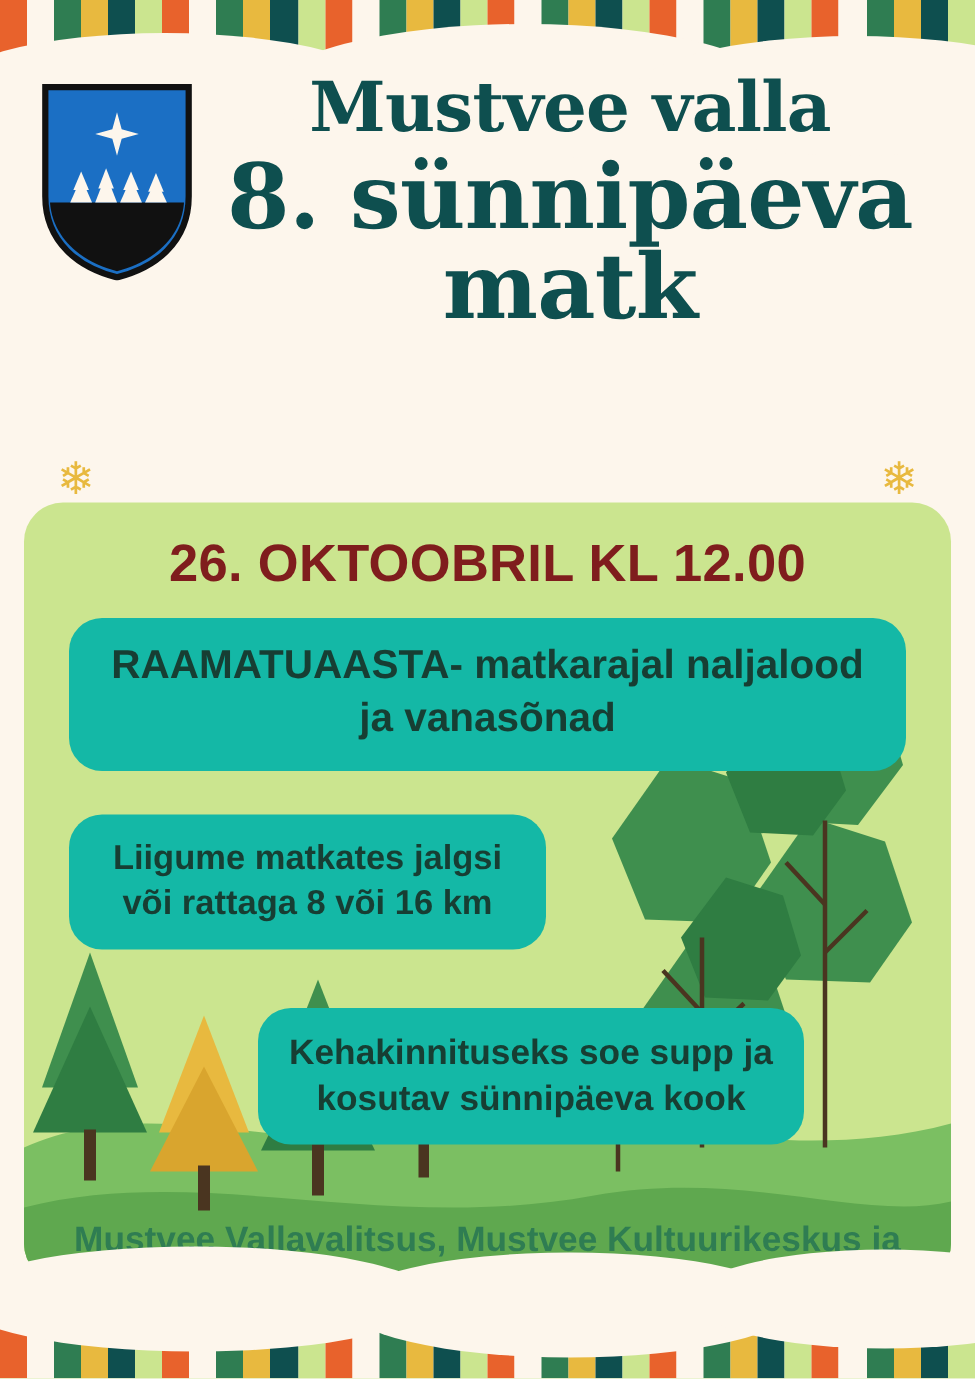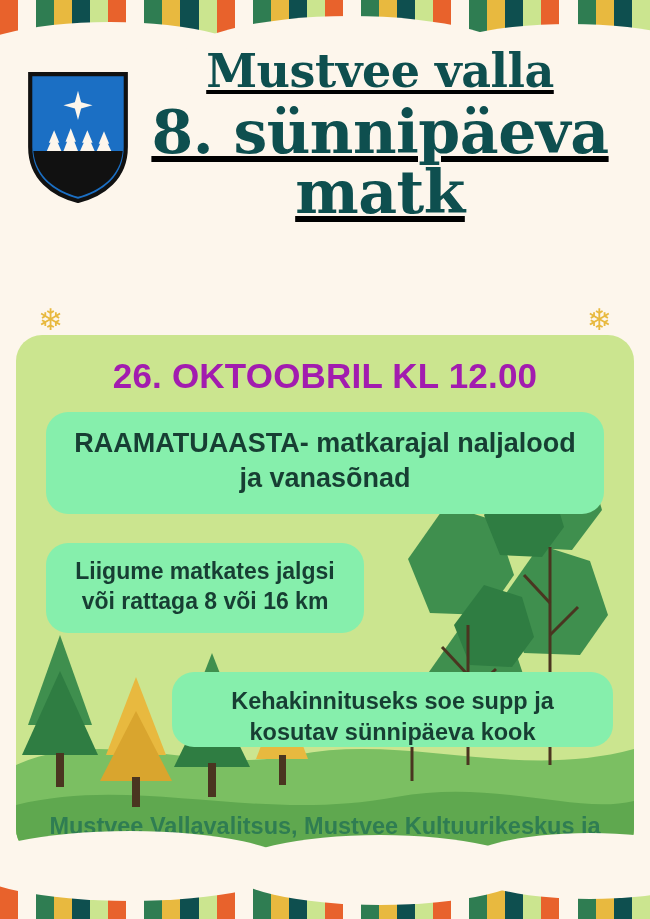--- a/index.html
+++ b/index.html
@@ -33,23 +33,22 @@
   .blob.b1 { left: -40px; top: 22px; width: 300px; height: 80px; }
   .blob.b2 { left: 180px; top: 16px; width: 340px; height: 90px; }
   .blob.b3 { left: 420px; top: 24px; width: 300px; height: 80px; }
   .blob.bottom1 { left: -30px; bottom: 18px; width: 320px; height: 70px; }
   .blob.bottom2 { left: 230px; bottom: 14px; width: 300px; height: 70px; }
   .blob.bottom3 { left: 460px; bottom: 20px; width: 260px; height: 66px; }
 
   
   .header {
     position: absolute; top: 48px; left: 0; width: 100%;
-    display: flex; align-items: center;
+    display: flex; align-items: flex-start;
     padding: 0 26px;
-    text-decoration: underline;
   }
   .crest { width: 104px; flex: 0 0 104px; margin-top: 6px; }
   .title-block {
     flex: 1 1 auto;
     padding-left: 6px;
     text-align: center;
   }
   .title-line1, .title-line2 {
     font-family: "DejaVu Serif", serif;
     font-weight: 700;
@@ -88,46 +87,46 @@
     border-radius: 26px;
     overflow: hidden;
   }
   
   .forest { position: absolute; inset: 0; }
 
   .date {
     position: absolute; top: 356px; left: 0; width: 100%;
     text-align: center;
     font-size: 35px; font-weight: 700;
-    color: #a21caf;
+    color: #7f1d1d;
     letter-spacing: 0.2px;
   }
 
   .card {
     position: absolute;
-    background: #86efac;
+    background: #14b8a6;
     border-radius: 22px;
     text-align: center;
     color: #173e33;
     font-weight: 700;
     line-height: 1.3;
   }
   .card.c1 {
     left: 46px; top: 412px; width: 558px;
     padding: 14px 18px 18px;
     font-size: 27px;
   }
   .card.c2 {
     left: 46px; top: 543px; width: 318px;
     padding: 14px 14px 16px;
     font-size: 23px;
   }
   .card.c3 {
-    left: 172px; top: 672px; width: 441px;
-    padding: 14px 16px 0;
+    left: 172px; top: 672px; width: 364px;
+    padding: 14px 16px 16px;
     font-size: 23.5px;
   }
 
   .footer {
     position: absolute; left: 30px; bottom: 46px; width: 590px;
     text-align: center;
     font-size: 23.5px; font-weight: 700;
     line-height: 1.32;
     color: #2f7d52;
   }

